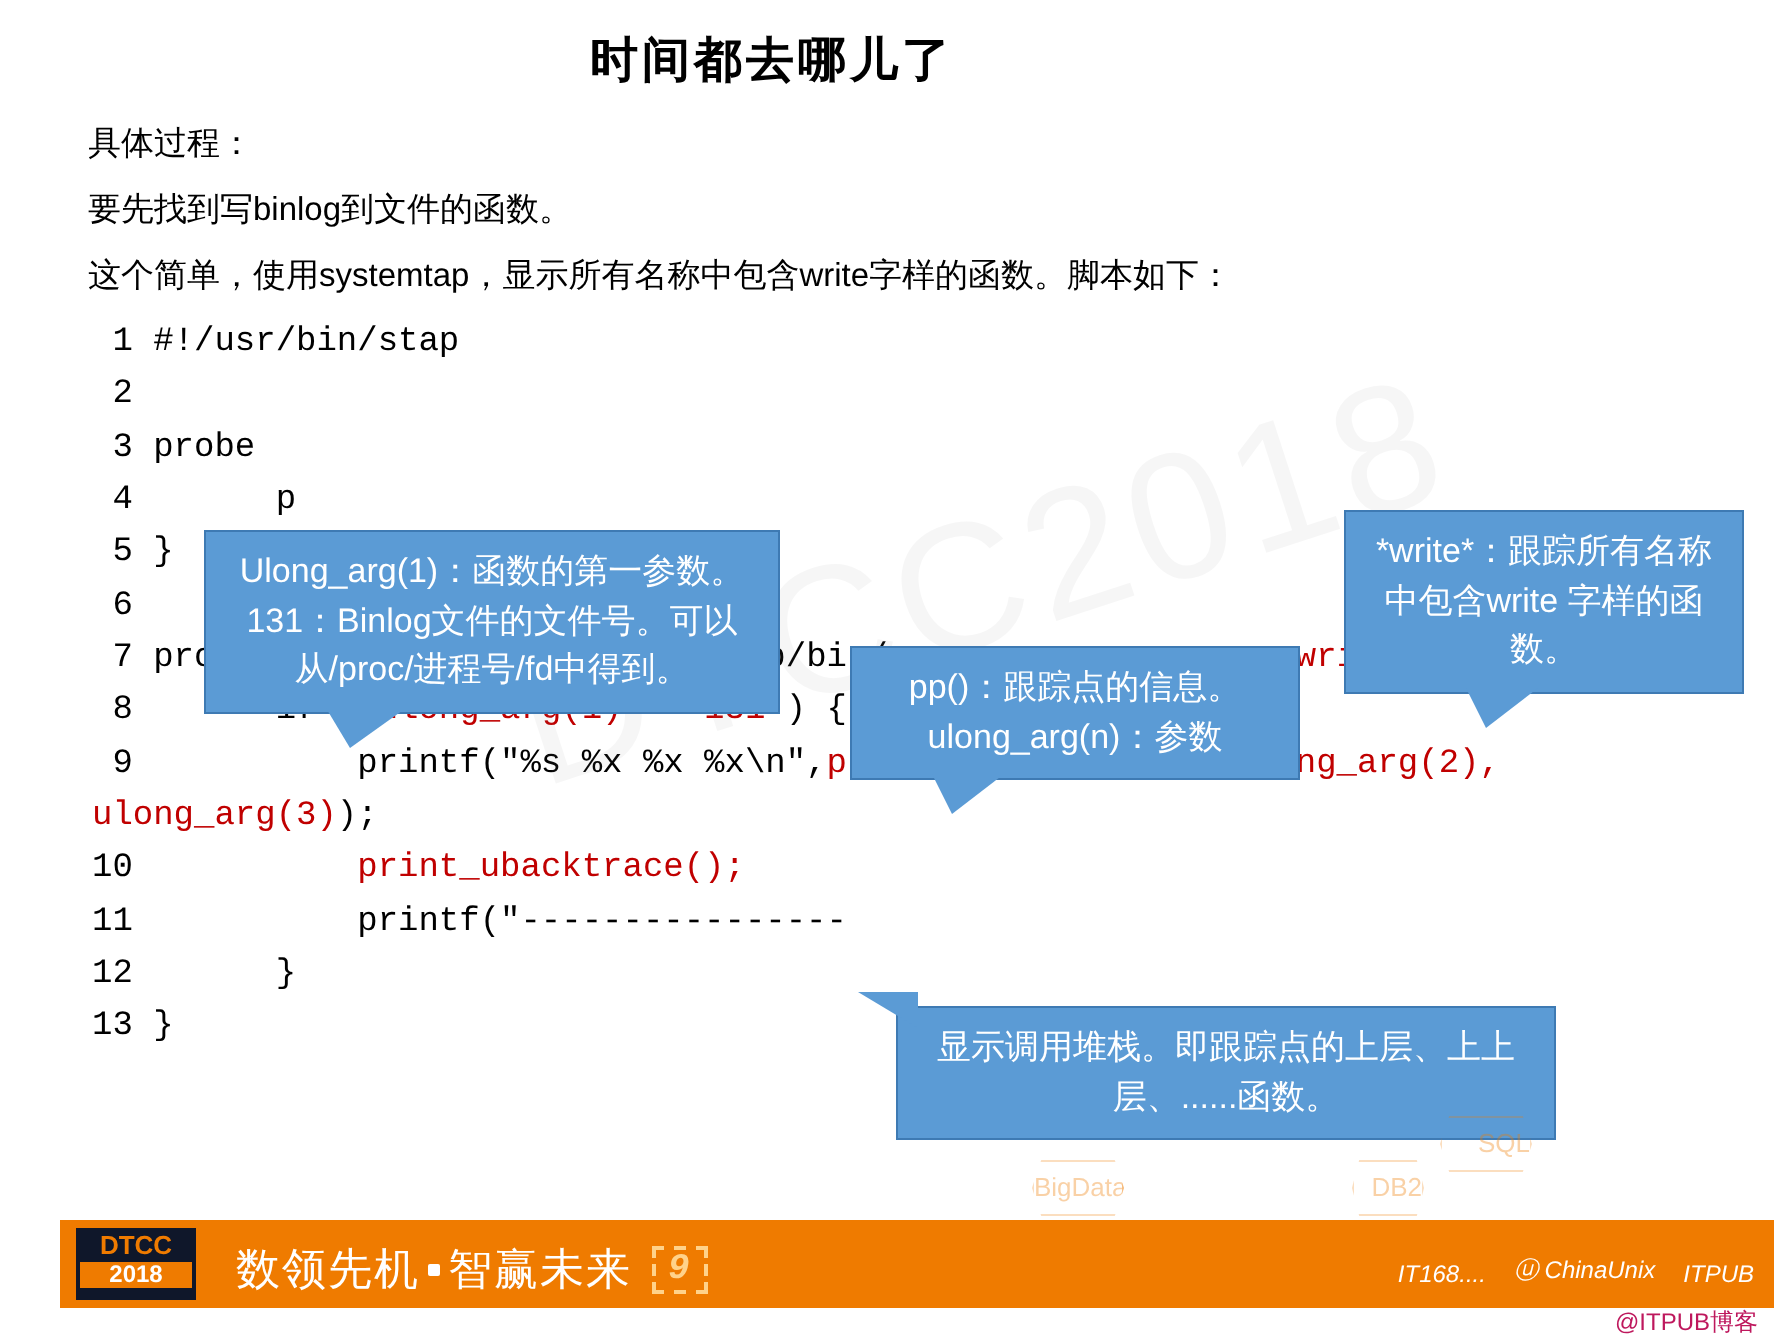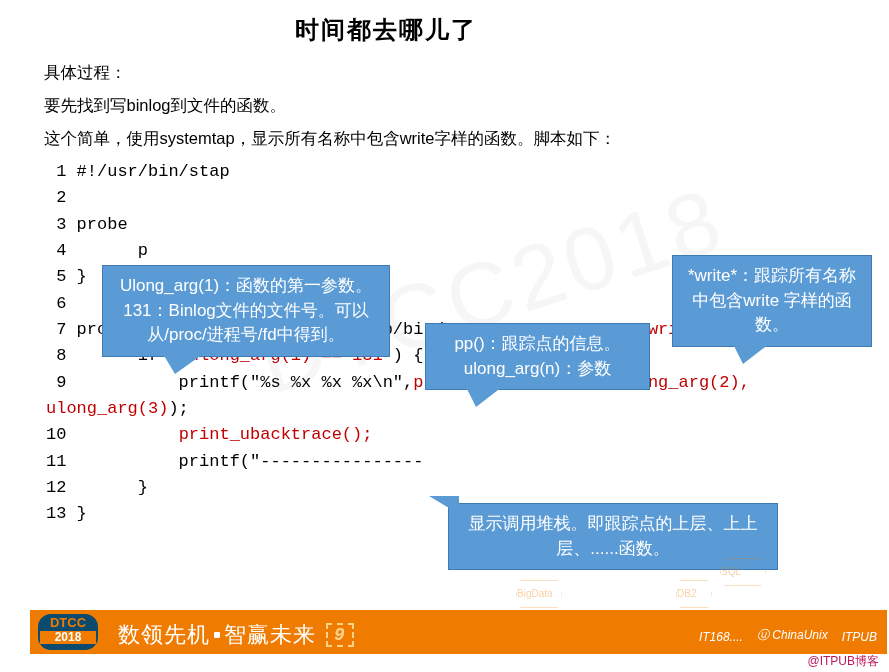--- a/index.html
+++ b/index.html
@@ -151,30 +151,29 @@
     display: flex;
     align-items: center;
     color: #fff;
   }
   .dtcc-badge {
     position: absolute;
     left: 38px;
     bottom: 22px;
     width: 60px;
     height: 36px;
-    background: #0c4a6e;
+    background: #0f172a;
     color: #ef7b00;
     font-weight: 700;
     font-size: 13px;
     line-height: 1.1;
     text-align: center;
     padding-top: 2px;
     box-sizing: border-box;
     z-index: 3;
-    border-radius: 13px;
   }
   .dtcc-badge .yr {
     display:block;
     background:#ef7b00;
     color:#fff;
     font-size:12px;
     margin: 1px 2px 0 2px;
   }
   .slogan {
     position: absolute;
@@ -222,23 +221,23 @@
     bottom:2px;
     font-size:12px;
     color:#be185d;
   }
 
   
   .hex {
     position:absolute;
     border:1px solid rgba(239,123,0,0.25);
     color: rgba(239,123,0,0.35);
-    font-size:10px;
+    font-size:13px;
     width:44px;height:26px;
-    text-align:left;
+    text-align:right;
     line-height:26px;
     clip-path: polygon(10% 0, 90% 0, 100% 50%, 90% 100%, 10% 100%, 0 50%);
   }
 </style>
 </head>
 <body>
 
 <div class="slide">
 
   <div class="title">时间都去哪儿了</div>

